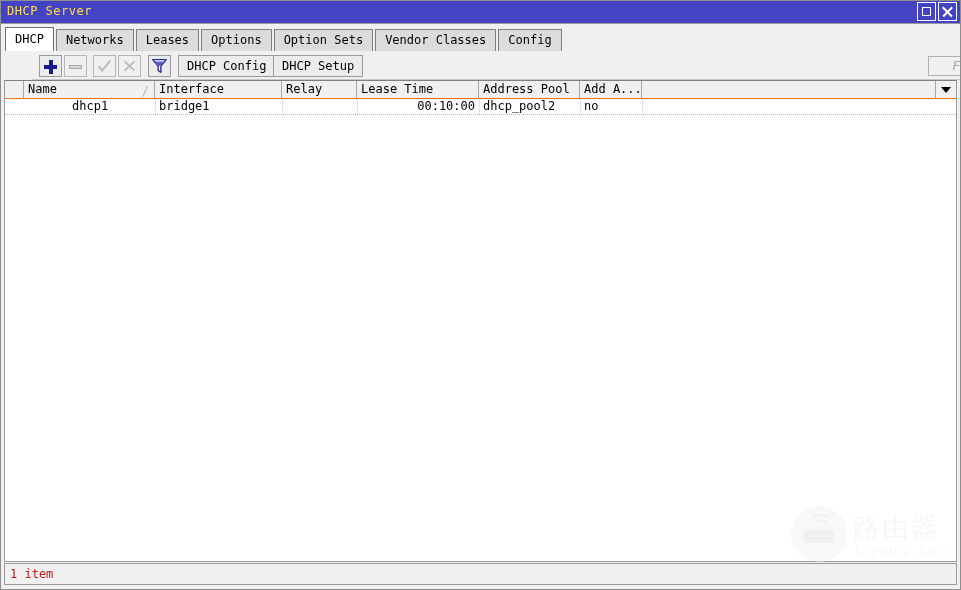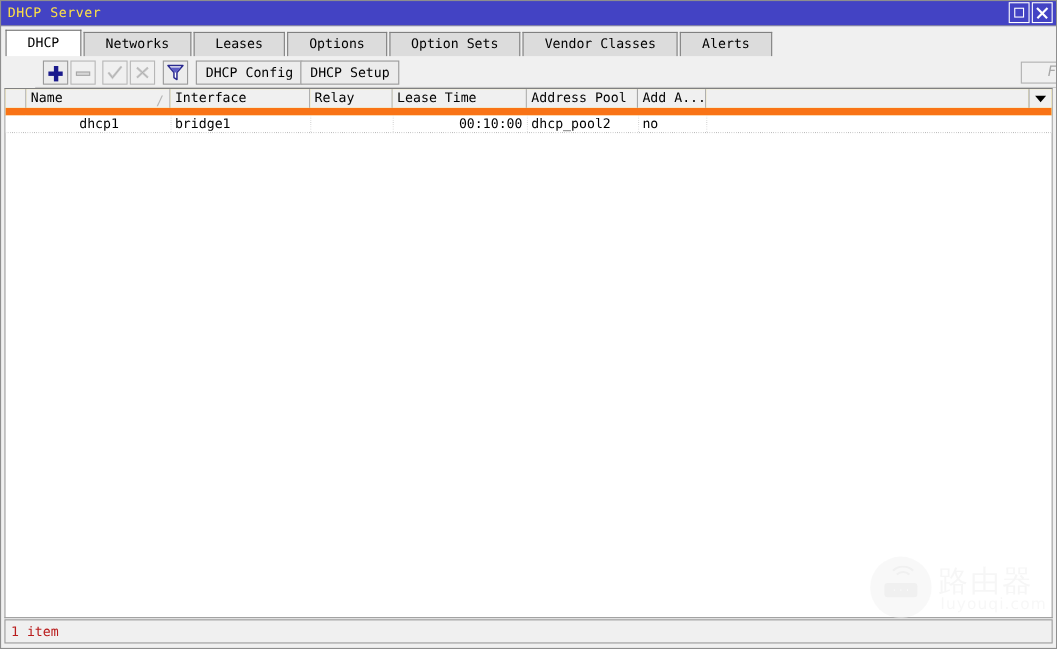--- a/index.html
+++ b/index.html
@@ -82,21 +82,21 @@
   }
   .tabs {
     position: absolute;
     left: 5px; top: 3px;
     display: flex;
     align-items: flex-end;
   }
   .tab {
     height: 22px;
     line-height: 21px;
-    padding: 0 19px;
+    padding: 0 9px;
     background: #dcdcdc;
     border: 1px solid #808080;
     border-bottom: none;
     box-sizing: border-box;
     color: #000000;
     font-family: "DejaVu Sans Mono", "Liberation Mono", monospace;
     font-size: 12px;
     white-space: nowrap;
     margin-right: 2px;
     cursor: pointer;
@@ -180,22 +180,22 @@
     height: 482px;
     background: #ffffff;
     border: 1px solid #9a9a9a;
     border-top: 1px solid #808080;
     box-sizing: border-box;
     overflow: hidden;
   }
   .hdr {
     position: relative;
     height: 17px;
-    background: #fde047;
-    border-bottom: 7px solid #f97316;
+    background: #a16207;
+    border-bottom: 1px solid #f97316;
   }
   .hcell {
     position: absolute;
     top: 0;
     height: 17px;
     line-height: 16px;
     box-sizing: border-box;
     border-right: 1px solid #a8a8a8;
     padding-left: 4px;
     font-family: "DejaVu Sans Mono", "Liberation Mono", monospace;
@@ -376,21 +376,21 @@
   </div>
 
   <div class="tabstrip">
     <div class="tabs">
       <div class="tab active"><span>DHCP</span></div>
       <div class="tab"><span>Networks</span></div>
       <div class="tab"><span>Leases</span></div>
       <div class="tab"><span>Options</span></div>
       <div class="tab"><span>Option Sets</span></div>
       <div class="tab"><span>Vendor Classes</span></div>
-      <div class="tab"><span>Alerts</span></div>
+      <div class="tab"><span>Config</span></div>
     </div>
   </div>
 
   <div class="toolbar">
 
     <div class="tbtn" style="left:7px;">
       <span class="ic">
         <span class="plus-h"></span>
           <span class="plus-v"></span>
       </span>

